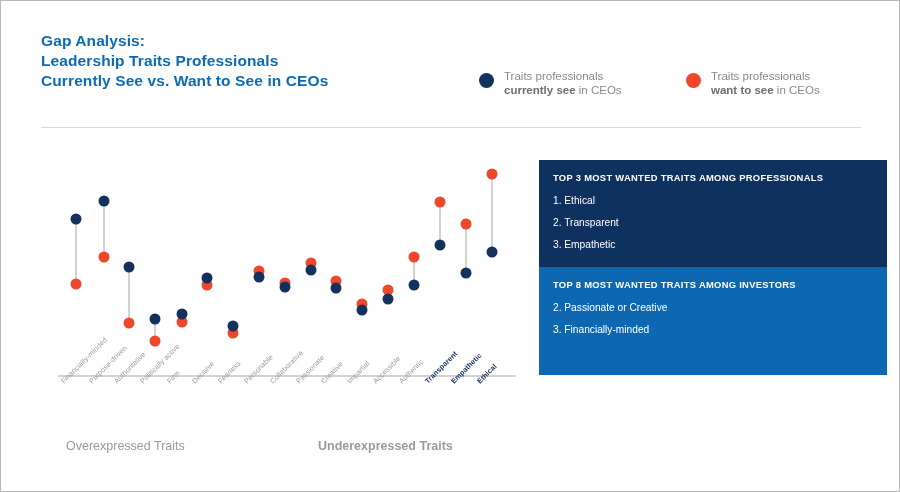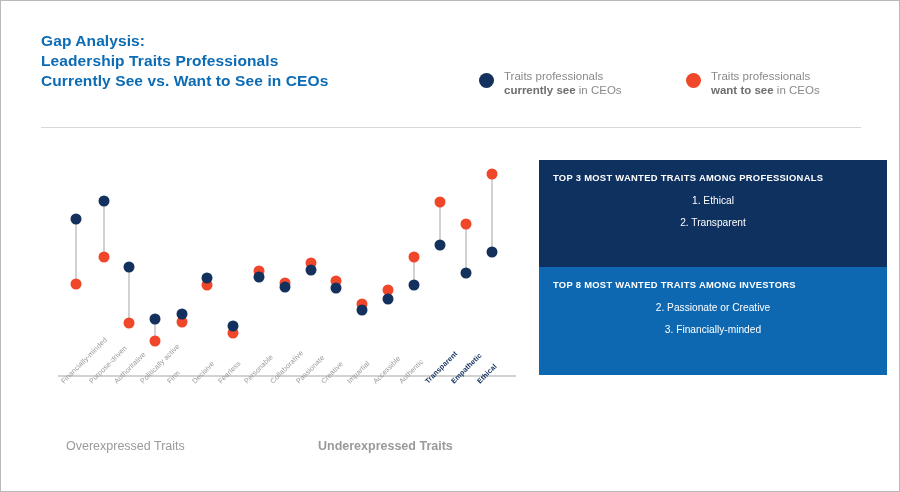--- a/index.html
+++ b/index.html
@@ -167,21 +167,20 @@
     font-size: 9.4px;
     font-weight: bold;
     letter-spacing: 0.3px;
     margin-bottom: 12px;
     white-space: nowrap;
   }
   .panel-item {
     font-size: 10.2px;
     margin-bottom: 11px;
     white-space: nowrap;
-    text-align: center;
   }
 </style>
 </head>
 <body>
 
 <div id="page">
 
   <div id="title">
     <span class="tline">Gap Analysis:</span>
     <span class="tline">Leadership Traits Professionals</span>
@@ -272,20 +271,21 @@
       <div class="xlabel hl" style="left: 474px; top: 378px;">Ethical</div>
     </div>
 
   <div class="group-label" id="group-over">Overexpressed Traits</div>
   <div class="group-label" id="group-under">Underexpressed Traits</div>
 
   <div class="panel" id="panel-professionals">
     <div class="panel-title">TOP 3 MOST WANTED TRAITS AMONG PROFESSIONALS</div>
     <div class="panel-item">1. Ethical</div>
     <div class="panel-item">2. Transparent</div>
+    <div class="panel-item">3. Empathetic</div>
   </div>
 
   <div class="panel" id="panel-investors">
     <div class="panel-title">TOP 8 MOST WANTED TRAITS AMONG INVESTORS</div>
     <div class="panel-item">2. Passionate or Creative</div>
     <div class="panel-item">3. Financially-minded</div>
   </div>
 
 </div>
 

